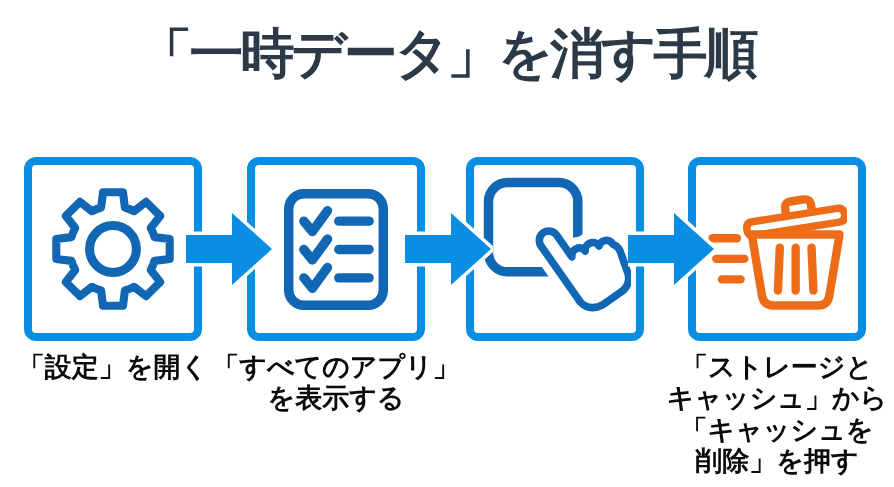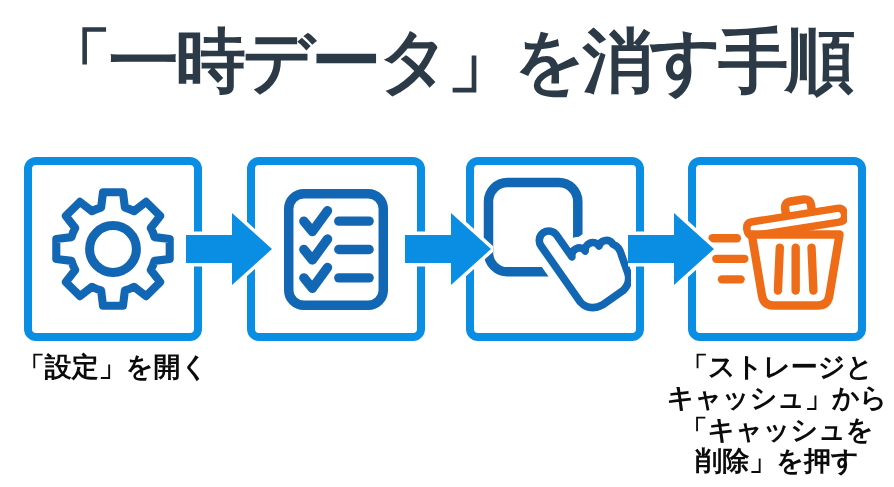--- a/index.html
+++ b/index.html
@@ -2,21 +2,21 @@
 <html><head>
 <meta charset="utf-8">
 <style>
   html,body{margin:0;padding:0;background:#ffffff;}
   .canvas{
     position:relative;width:894px;height:487px;background:#ffffff;overflow:hidden;
     font-family:"Liberation Sans", sans-serif;
   }
   .title{
     position:absolute;top:26px;left:0;right:0;margin:0;text-align:center;
-    font-size:70px;font-weight:900;color:#2c3a47;letter-spacing:-3px;line-height:1.0;
+    font-size:54px;font-weight:900;color:#2c3a47;letter-spacing:-3px;line-height:1.0;
     white-space:nowrap;
   }
   .box{
     position:absolute;top:157px;width:162px;height:168px;background:#ffffff;
     border:8px solid #0a8ee3;border-radius:12px;
     display:flex;align-items:center;justify-content:center;z-index:1;
   }
   .box-1{left:24px;}
   .box-2{left:247px;}
   .box-3{left:466px;}
@@ -112,20 +112,22 @@
     <path d="M-8,26 L46,26 L46,4 L86,40 L46,76 L46,54 L-8,54 Z" fill="#0a8ee3" stroke="#ffffff" stroke-width="7" paint-order="stroke" stroke-linejoin="miter"></path>
   </svg>
   <svg class="arrow arrow-3" width="88" height="80" viewBox="0 0 88 80">
     <path d="M-8,26 L46,26 L46,4 L86,40 L46,76 L46,54 L-8,54 Z" fill="#0a8ee3" stroke="#ffffff" stroke-width="7" paint-order="stroke" stroke-linejoin="miter"></path>
   </svg>
 
   <div class="caption caption-1">
     <div>「設定」を開く</div>
   </div>
   <div class="caption caption-2">
+    <div>「すべてのアプリ」</div>
+    <div>を表示する</div>
   </div>
   <div class="caption caption-4">
     <div>「ストレージと</div>
     <div>キャッシュ」から</div>
     <div>「キャッシュを</div>
     <div>削除」を押す</div>
   </div>
 
 </div>
 

